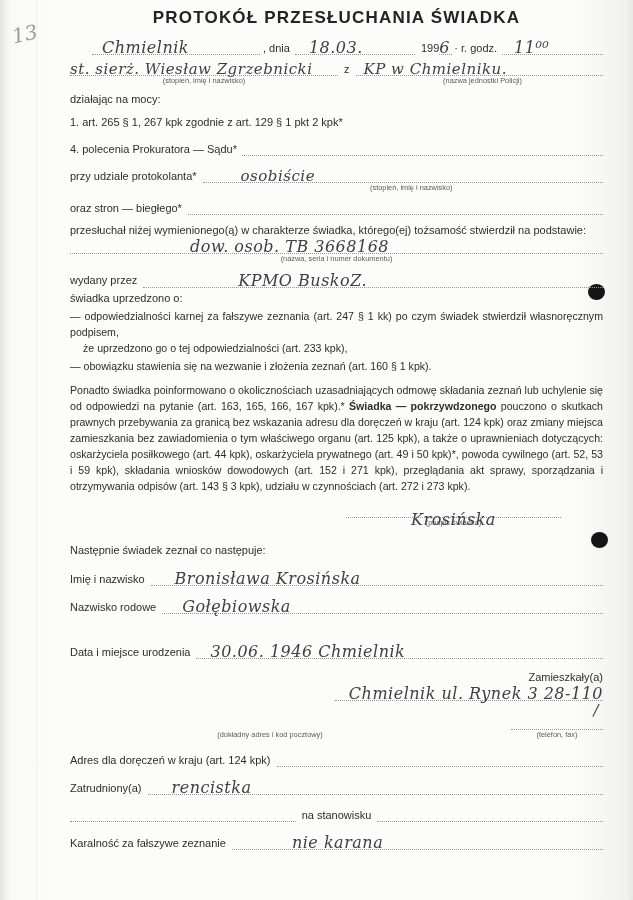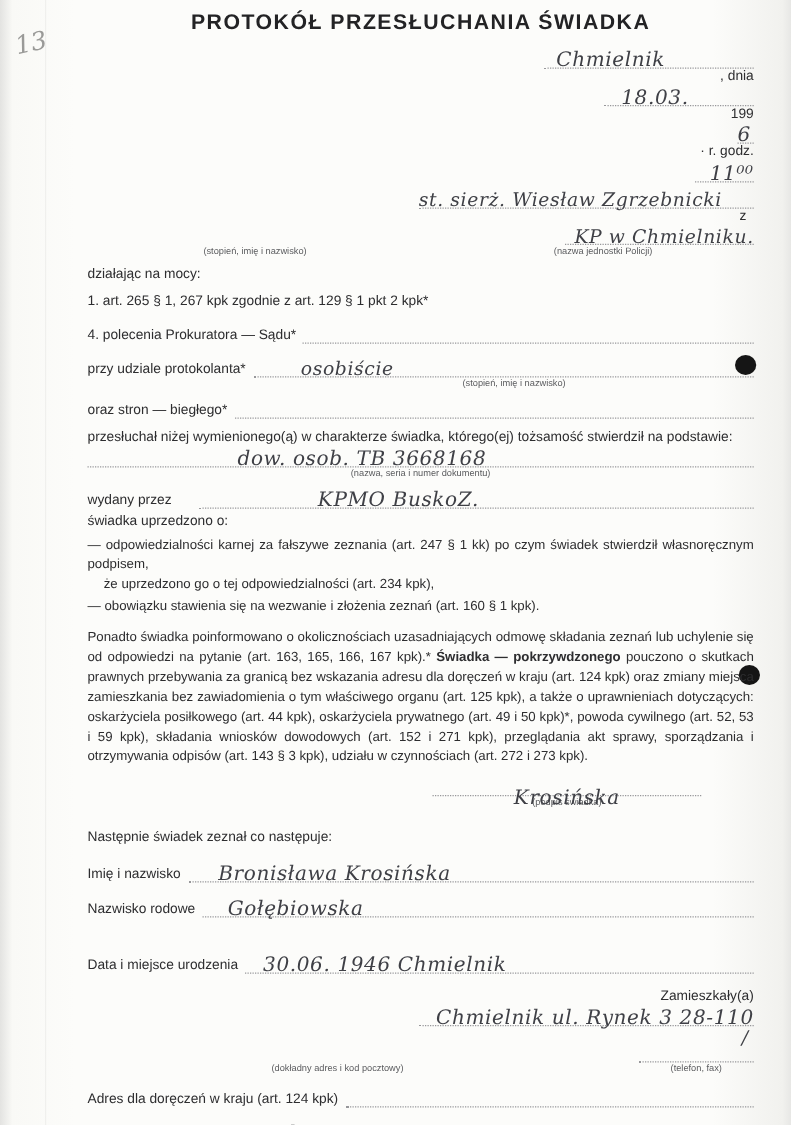--- a/index.html
+++ b/index.html
@@ -40,39 +40,39 @@
   <div class="scanline"></div>
   <div class="pencil">13</div>
   <div class="dot" style="top:284px;left:588px;"></div>
   <div class="dot" style="top:532px;left:591px;"></div>
 
   <div class="content">
 
 
     <div class="title" style="margin-top:8px;">PROTOKÓŁ PRZESŁUCHANIA ŚWIADKA</div>
 
-    <div class="row" style="margin-top:10px;flex-direction:column;">
+    <div class="row" style="margin-top:10px;">
       <span class="fill fx" style="width:168px;margin-left:22px;">
         <span class="hw big" style="padding-left:10px;">Chmielnik</span>
       </span>
       <span class="lbl" style="margin-left:3px;">, dnia</span>
       <span class="fill fx" style="width:120px;margin-left:5px;">
         <span class="hw big" style="padding-left:14px;">18.03.</span>
       </span>
       <span class="lbl" style="margin-left:6px;">199</span>
       <span class="fill fx" style="width:13px;">
         <span class="hw big">6</span>
       </span>
       <span class="lbl" style="margin-left:2px;">· r. godz.</span>
       <span class="fill" style="margin-left:5px;">
         <span class="hw big" style="padding-left:12px;">11⁰⁰</span>
       </span>
     </div>
 
-    <div class="row" style="margin-top:5px;flex-direction:column;">
+    <div class="row" style="margin-top:5px;">
       <span class="fill fx" style="width:268px;">
         <span class="hw">st. sierż. Wiesław Zgrzebnicki</span>
       </span>
       <span class="lbl" style="margin:0 6px;">z</span>
       <span class="fill">
         <span class="hw" style="padding-left:8px;">KP w Chmielniku.</span>
       </span>
     </div>
     <div class="subrow">
       <span class="center" style="width:268px;">(stopień, imię i nazwisko)</span>
@@ -111,32 +111,32 @@
       <span class="lbl">przesłuchał niżej wymienionego(ą) w charakterze świadka, którego(ej) tożsamość stwierdził na podstawie:</span>
     </div>
 
     <div class="row">
       <span class="fill">
         <span class="hw big" style="padding-left:120px;">dow. osob.  TB 3668168</span>
       </span>
     </div>
     <div class="subrow center" style="display:block;">(nazwa, seria i numer dokumentu)</div>
 
-    <div class="row" style="margin-top:6px;gap:16px;">
+    <div class="row" style="margin-top:6px;">
       <span class="lbl">wydany przez</span>
       <span class="fill" style="margin-left:6px;">
         <span class="hw big" style="padding-left:95px;">KPMO BuskoZ.</span>
       </span>
     </div>
 
     <div class="row" style="margin-top:4px;">
       <span class="lbl">świadka uprzedzono o:</span>
     </div>
     <div class="para" style="margin-top:4px;">— odpowiedzialności karnej za fałszywe zeznania (art. 247 § 1 kk) po czym świadek stwierdził własnoręcznym podpisem,</div>
-    <div class="para" style="padding-left:13px;">że uprzedzono go o tej odpowiedzialności (art. 234 kpk),</div>
+    <div class="para" style="padding-left:13px;">że uprzedzono go o tej odpowiedzialności (art. 233 kpk),</div>
     <div class="para" style="margin-top:2px;">— obowiązku stawienia się na wezwanie i złożenia zeznań (art. 160 § 1 kpk).</div>
 
     <div class="para" style="margin-top:9px;"><span>Ponadto świadka poinformowano o okolicznościach uzasadniających odmowę składania zeznań lub uchylenie się od odpowiedzi na pytanie (art. 163, 165, 166, 167 kpk).* </span><span class="bold">Świadka — pokrzywdzonego</span><span> pouczono o skutkach prawnych przebywania za granicą bez wskazania adresu dla doręczeń w kraju (art. 124 kpk) oraz zmiany miejsca zamieszkania bez zawiadomienia o tym właściwego organu (art. 125 kpk), a także o uprawnieniach dotyczących: oskarżyciela posiłkowego (art. 44 kpk), oskarżyciela prywatnego (art. 49 i 50 kpk)*, powoda cywilnego (art. 52, 53 i 59 kpk), składania wniosków dowodowych (art. 152 i 271 kpk), przeglądania akt sprawy, sporządzania i otrzymywania odpisów (art. 143 § 3 kpk), udziału w czynnościach (art. 272 i 273 kpk).</span></div>
 
     <div class="sigblock" style="margin-top:4px;">
       <div class="sigline">
         <span class="hw big" style="top:12px;">Krosińska</span>
       </div>
       <div class="subrow" style="display:block;">(podpis świadka)</div>
     </div>
@@ -185,20 +185,25 @@
     </div>
 
 
     <div class="row" style="margin-top:11px;">
       <span class="lbl">Zatrudniony(a)</span>
       <span class="fill" style="margin-left:6px;">
         <span class="hw big" style="padding-left:24px;">rencistka</span>
       </span>
     </div>
 
+    <div class="row" style="margin-top:13px;">
+      <span class="fill"></span>
+      <span class="lbl" style="margin:0 6px;">na stanowisku</span>
+      <span class="fill"></span>
+    </div>
 
     <div class="row" style="margin-top:11px;">
       <span class="lbl">Karalność za fałszywe zeznanie</span>
       <span class="fill" style="margin-left:6px;">
         <span class="hw big" style="padding-left:60px;">nie  karana</span>
       </span>
     </div>
 
   </div>
 </div>

